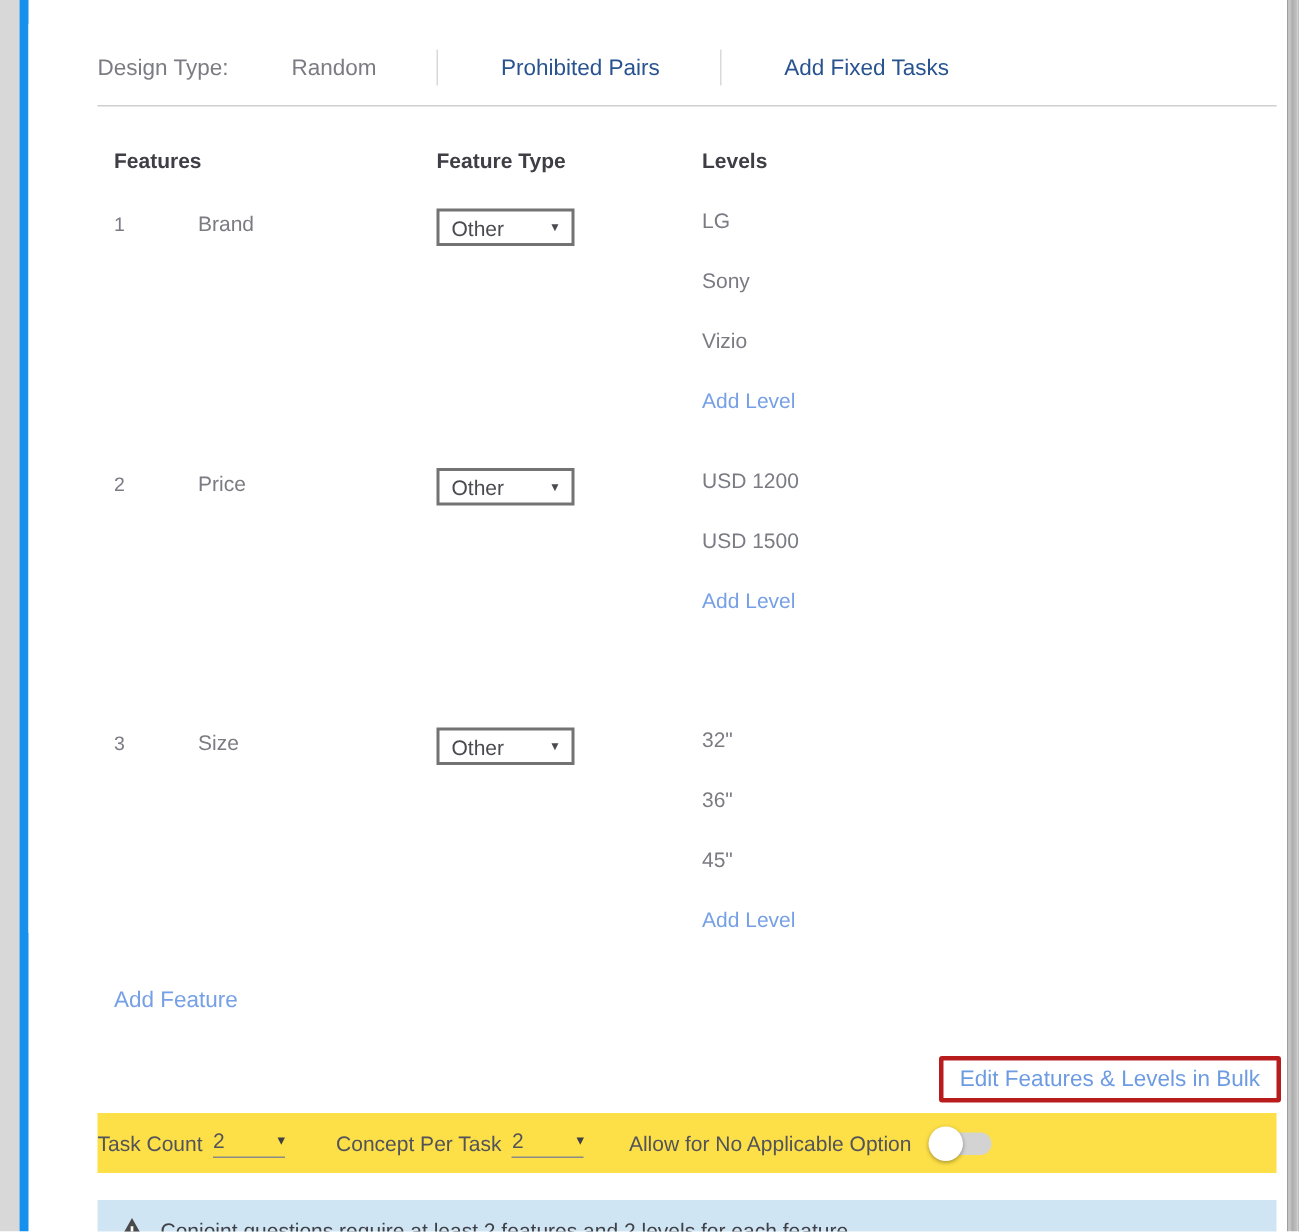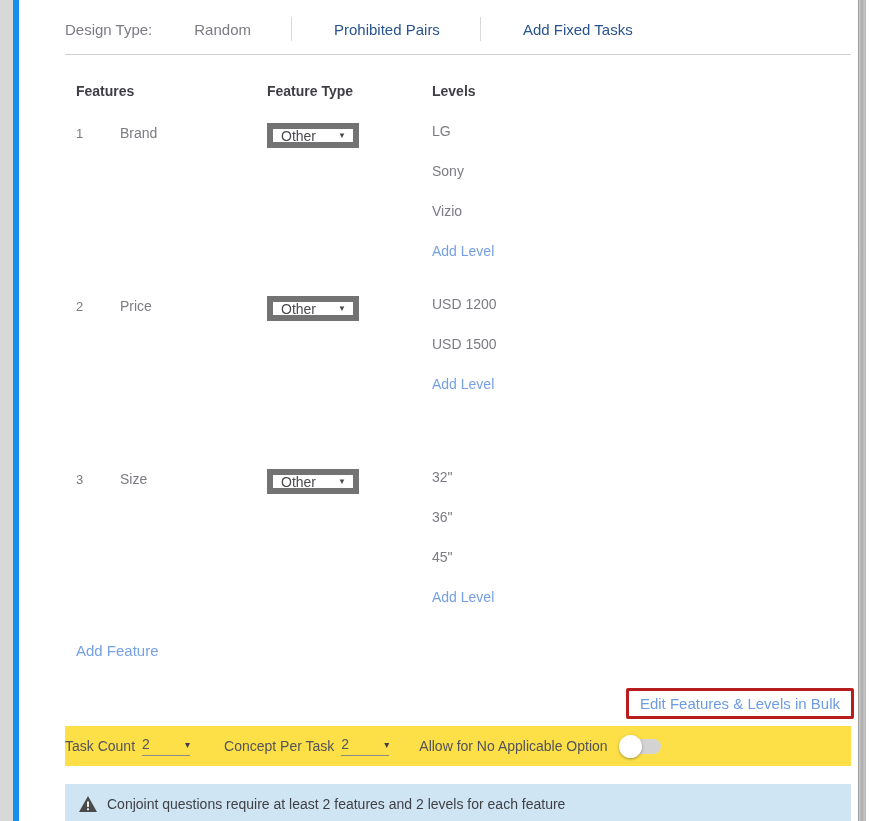--- a/index.html
+++ b/index.html
@@ -7,43 +7,43 @@
   body {
     font-family: "Liberation Sans", "DejaVu Sans", sans-serif;
     background: #ffffff;
     position: relative;
     color: #7b7b83;
   }
   .left-strip { position: absolute; left: 0; top: 0; width: 13px; height: 821px; background: #d8d8d8; }
   .accent-bar { position: absolute; left: 13px; top: 0; width: 6px; height: 821px; background: #1590ec; }
   .scrollbar { position: absolute; right: 3px; top: 0; width: 8px; height: 821px;
     background: linear-gradient(90deg,#cfcfcf,#adadad 45%,#c6c6c6); border-left:1px solid #9e9e9e; border-right:1px solid #bdbdbd;}
-  .content { position: absolute; left: 19px; top: 0; width: 834px; height: 606px; background: #fff; }
+  .content { position: absolute; left: 19px; top: 16px; width: 834px; height: 606px; background: #fff; }
   .inner { margin-left: 46px; width: 786px; }
 
   
   .design-row { display: flex; align-items: center; padding-top: 15px; height: 43px; font-size: 15px; }
   .design-label { color: #7b7b83; }
   .design-value { color: #7b7b83; margin-left: 42px; cursor: pointer; }
   .vsep { width: 1px; height: 24px; background: #d9d9d9; margin: 0 0 0 40px; }
   .dark-link { color: #28538f; margin-left: 42px; cursor: pointer; text-decoration: none; font-weight: 500; }
 
   .divider { height: 1px; background: #cfcfcf; margin-top: 11px; }
 
   
-  .tgrid { display: grid; grid-template-columns: 44px 147px 165px auto; padding-left: 11px; }
+  .tgrid { display: grid; grid-template-columns: 44px 147px 165px auto; padding-left: 11px; gap: 12px; }
   .thead { margin-top: 28px; margin-bottom: 24px; }
   .th { font-weight: bold; color: #3f3e45; font-size: 14px; }
   .th-features { grid-column: 1 / span 2; }
 
   .frow { min-height: 173px; }
   .fnum { font-size: 13px; color: #7b7b83; padding-top: 3px; }
   .fname { font-size: 14px; color: #7b7b83; padding-top: 2px; }
   .fselect {
-    width: 92px; height: 25px; border: 6px solid #737373; background: #fff;
+    width: 92px; height: 25px; border: 2px solid #737373; background: #fff;
     display: inline-flex; align-items: center; justify-content: space-between;
     padding: 0 7px 0 8px; font-size: 14px; color: #4a4a50; cursor: pointer;
   }
   .sel-caret { font-size: 8px; color: #4a4a50; }
   .flevels { font-size: 14px; }
   .flevel { height: 40px; color: #7b7b83; cursor: pointer; }
   .light-link { color: #76a0e5; cursor: pointer; text-decoration: none; font-size: 14px; display: inline-block; }
   .add-level { display: block; height: 16px; line-height: 16px; }
 
   .add-feature { margin-top: 0px; margin-left: 11px; font-size: 15px; }

